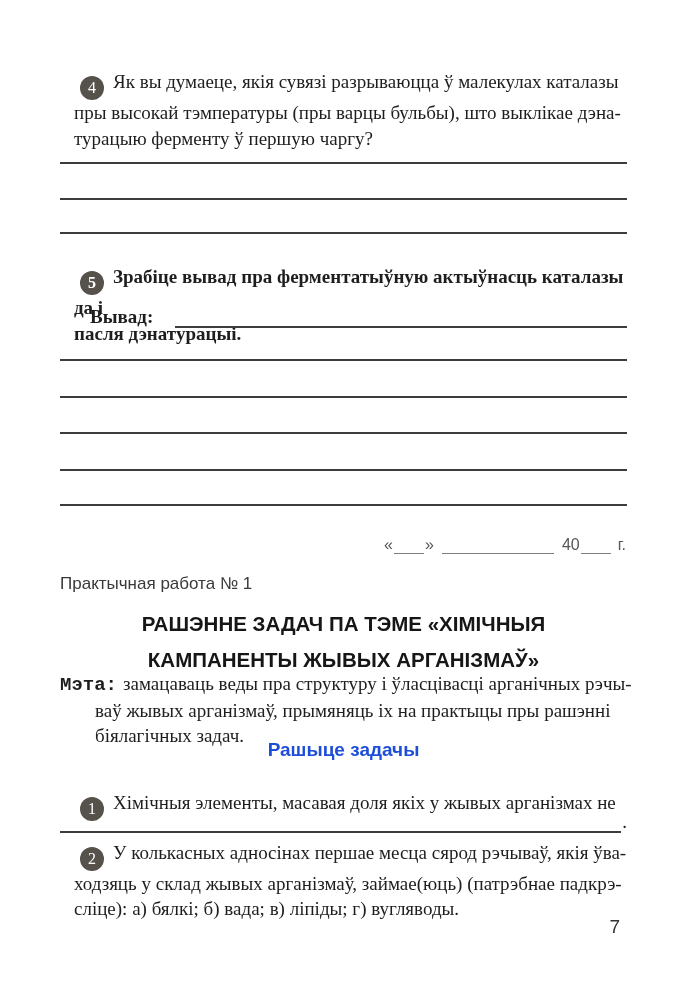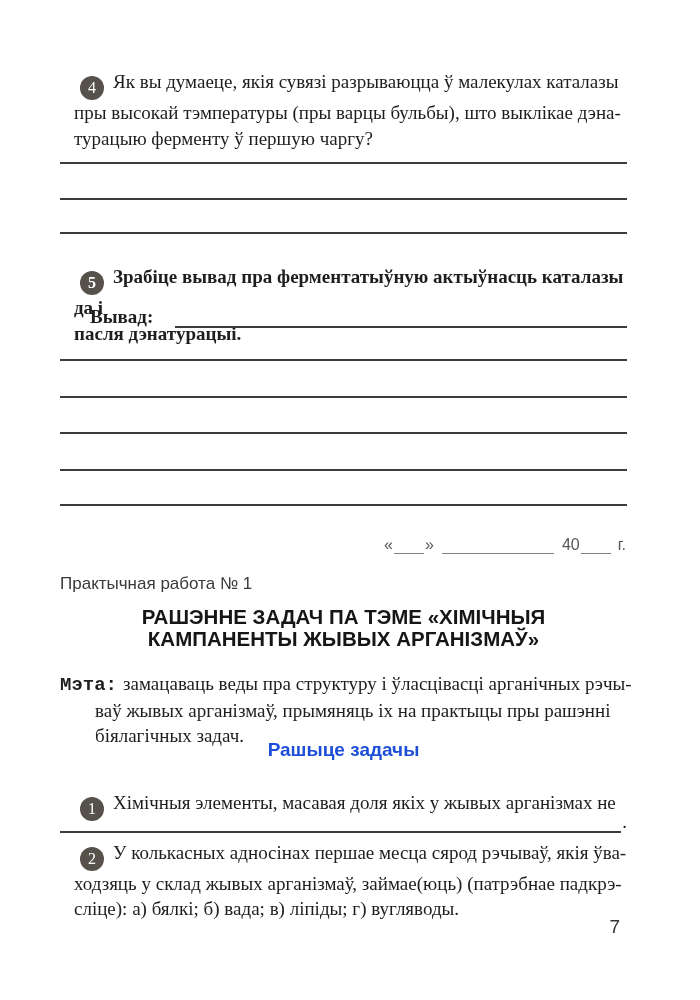--- a/index.html
+++ b/index.html
@@ -24,21 +24,21 @@
             font-family:"Liberation Sans",sans-serif;font-size:16px;color:#575757;}
   .blank{display:inline-block;border-bottom:1px solid #7e7e7e;height:17px;}
   .blank-day{width:30px;}
   .blank-month{width:112px;margin:0 7px;}
   .blank-year{width:30px;margin-right:6px;}
   .date-row .t{padding:0 1px;}
   
   .subtitle{left:60px;width:567px;
             font-family:"Liberation Sans",sans-serif;font-size:17px;color:#3a3a3a;}
   .title{left:40px;width:607px;text-align:center;font-family:"Liberation Sans",sans-serif;
-         font-weight:bold;font-size:20.5px;line-height:22px;color:#161616;white-space:pre-line;}
+         font-weight:bold;font-size:20.5px;line-height:36px;color:#161616;white-space:pre-line;}
   .solve-heading{left:60px;width:567px;text-align:center;
                  font-family:"Liberation Sans",sans-serif;font-weight:bold;
                  font-size:19px;color:#1d4ed8;}
   
   .meta{left:60px;width:567px;margin:0;font-size:19px;line-height:25px;
         padding-left:35px;text-indent:-35px;}
   .meta b{margin-right:6px;font-family:Liberation Mono, monospace;}
   .meta .qtext{white-space:pre-line;}
   
   .fill-row{left:60px;width:567px;display:flex;align-items:flex-end;font-size:19px;}

